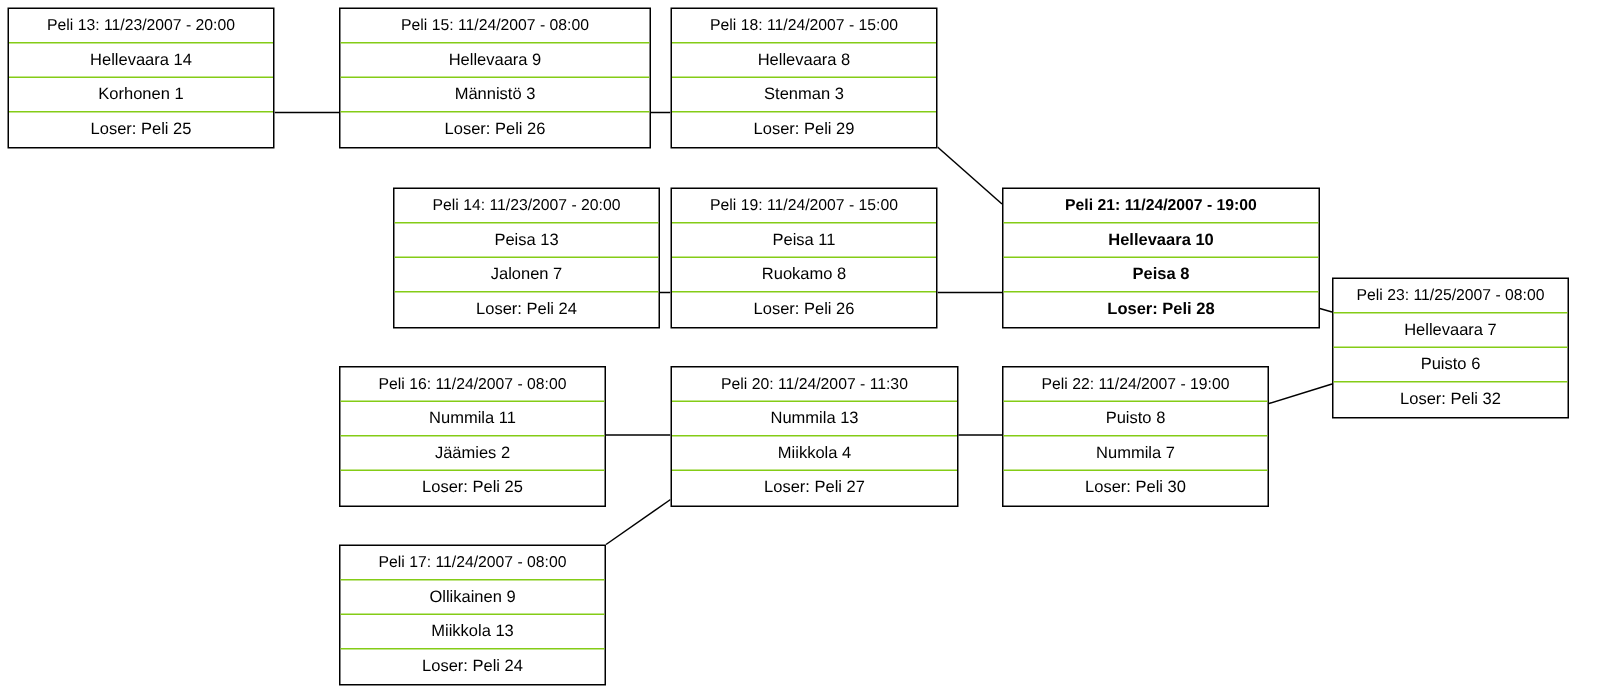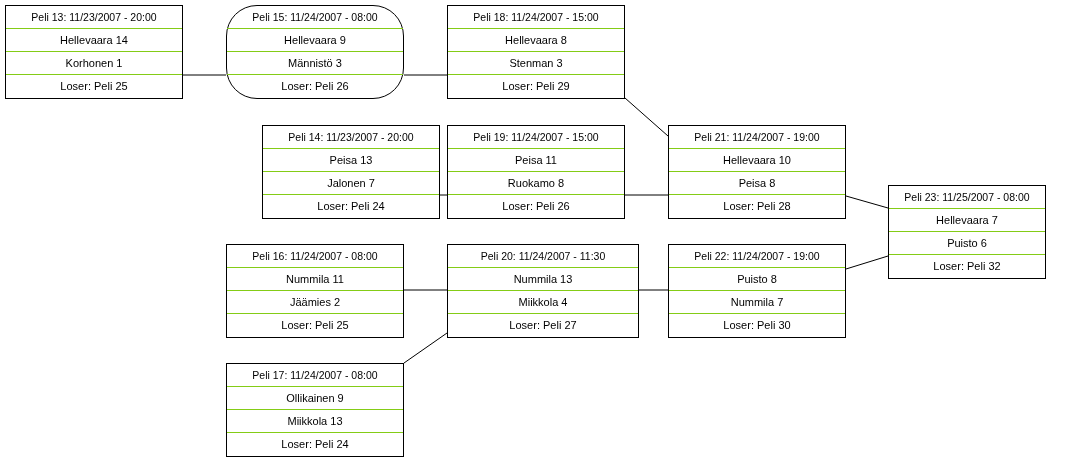--- a/index.html
+++ b/index.html
@@ -63,21 +63,21 @@
       <line x1="404" y1="363" x2="447" y2="333" stroke="#000000" stroke-width="1"></line>
       <line x1="846" y1="196" x2="888" y2="208" stroke="#000000" stroke-width="1"></line>
       <line x1="846" y1="269" x2="888" y2="256" stroke="#000000" stroke-width="1"></line>
     </svg>
 <div class="game-box" style="left: 5px; top: 5px; width: 178px;">
       <div class="game-row header">Peli 13: 11/23/2007 - 20:00</div>
       <div class="game-row">Hellevaara 14</div>
       <div class="game-row">Korhonen 1</div>
       <div class="game-row last">Loser: Peli 25</div>
     </div>
-    <div class="game-box" style="left: 226px; top: 5px; width: 178px; border-radius: 31px;">
+    <div class="game-box" style="left: 226px; top: 5px; width: 208px;">
       <div class="game-row header">Peli 15: 11/24/2007 - 08:00</div>
       <div class="game-row">Hellevaara 9</div>
       <div class="game-row">Männistö 3</div>
       <div class="game-row last">Loser: Peli 26</div>
     </div>
     <div class="game-box" style="left: 447px; top: 5px; width: 178px;">
       <div class="game-row header">Peli 18: 11/24/2007 - 15:00</div>
       <div class="game-row">Hellevaara 8</div>
       <div class="game-row">Stenman 3</div>
       <div class="game-row last">Loser: Peli 29</div>
@@ -87,21 +87,21 @@
       <div class="game-row">Peisa 13</div>
       <div class="game-row">Jalonen 7</div>
       <div class="game-row last">Loser: Peli 24</div>
     </div>
     <div class="game-box" style="left: 447px; top: 125px; width: 178px;">
       <div class="game-row header">Peli 19: 11/24/2007 - 15:00</div>
       <div class="game-row">Peisa 11</div>
       <div class="game-row">Ruokamo 8</div>
       <div class="game-row last">Loser: Peli 26</div>
     </div>
-    <div class="game-box" style="left: 668px; top: 125px; width: 178px;">
+    <div class="game-box" style="left: 668px; top: 125px; width: 212px; font-weight: bold;">
       <div class="game-row header">Peli 21: 11/24/2007 - 19:00</div>
       <div class="game-row">Hellevaara 10</div>
       <div class="game-row">Peisa 8</div>
       <div class="game-row last">Loser: Peli 28</div>
     </div>
     <div class="game-box" style="left: 888px; top: 185px; width: 158px;">
       <div class="game-row header">Peli 23: 11/25/2007 - 08:00</div>
       <div class="game-row">Hellevaara 7</div>
       <div class="game-row">Puisto 6</div>
       <div class="game-row last">Loser: Peli 32</div>

